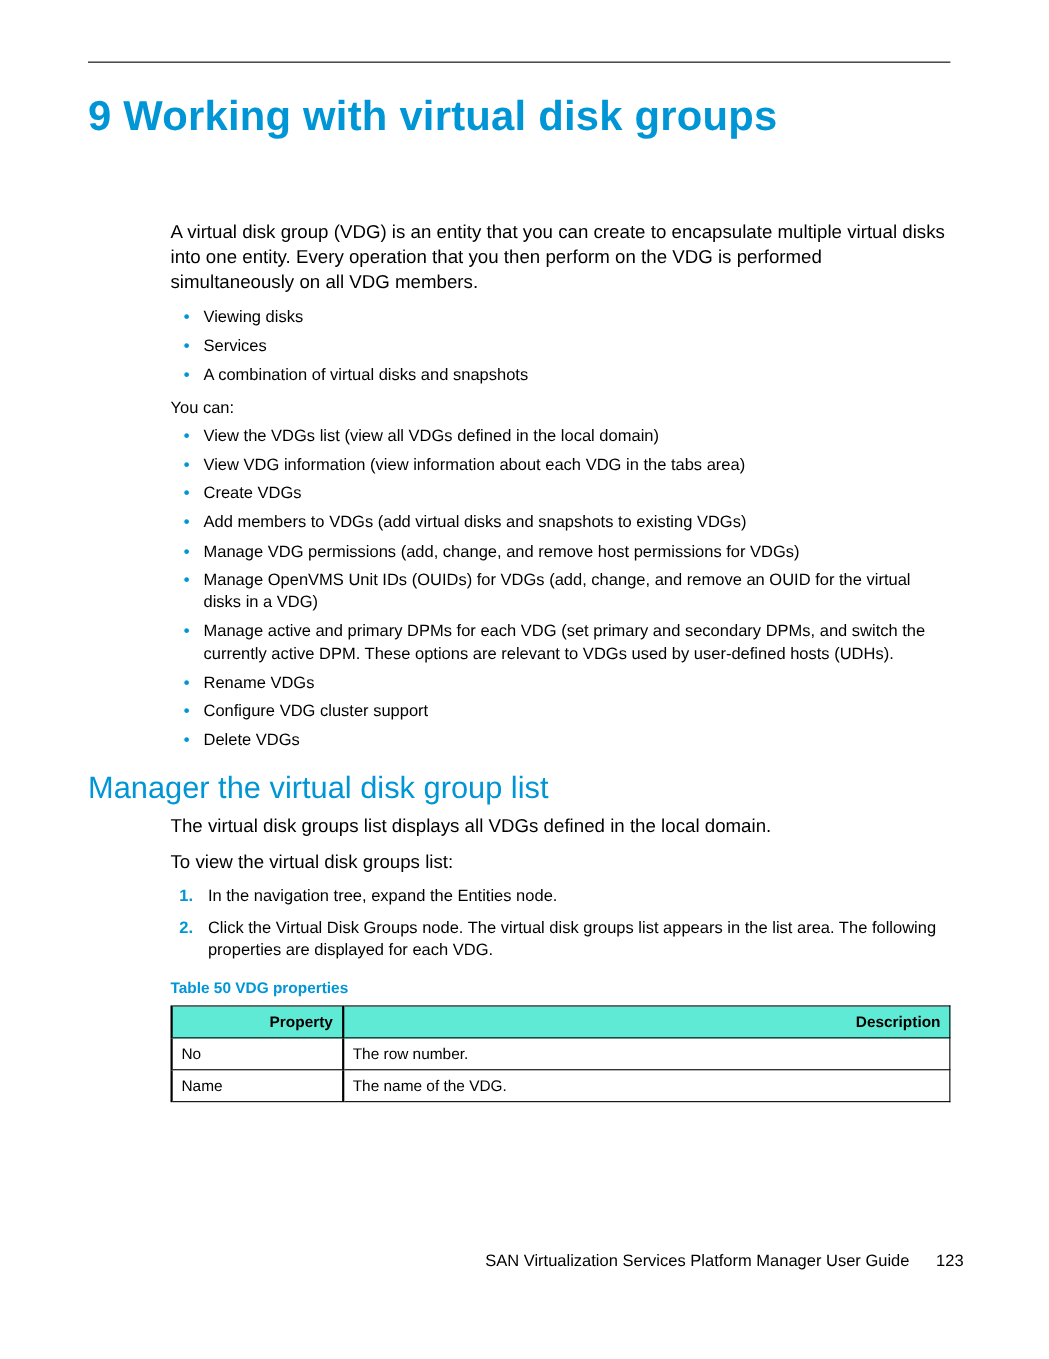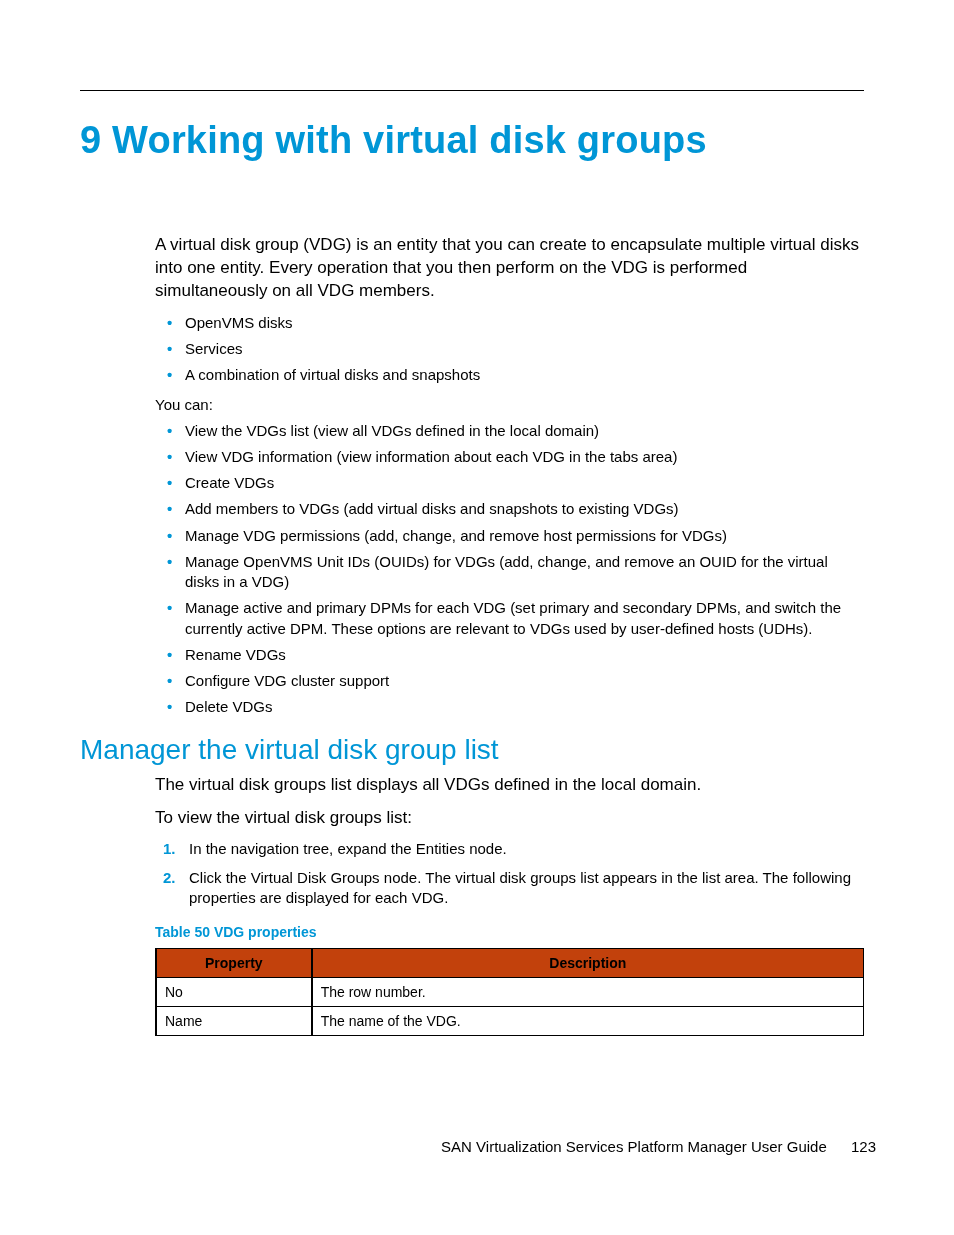--- a/index.html
+++ b/index.html
@@ -5,21 +5,21 @@
     * { margin: 0; padding: 0; box-sizing: border-box; }
     body {
       width: 954px;
       height: 1235px;
       background: #fff;
       font-family: Arial, Helvetica, sans-serif;
       color: #000;
       position: relative;
     }
     .page {
-      padding: 90px 90px 0 80px;
+      padding: 56px 90px 0 80px;
     }
     .hr-top {
       border: none;
       border-top: 1px solid #000;
       margin-bottom: 28px;
     }
     .chapter-title {
       font-size: 38px;
       font-weight: bold;
       color: #0096d6;
@@ -104,26 +104,26 @@
       margin-top: 14px;
       margin-bottom: 8px;
     }
     table.props {
       width: 100%;
       border-collapse: collapse;
       font-family: "Arial Narrow", Arial, sans-serif;
       font-size: 14px;
     }
     table.props th {
-      text-align: center;
+      text-align: right;
       font-weight: bold;
       border: 1px solid #000;
       border-left-width: 2px;
       padding: 6px 8px;
-      background: #c2410c;
+      background: #5eead4;
     }
     table.props td {
       border: 1px solid #000;
       border-left-width: 2px;
       padding: 6px 8px;
     }
     table.props th:first-child, table.props td:first-child {
       width: 22%;
     }
     .footer {
@@ -138,21 +138,21 @@
 </head>
 <body>
 
 <div class="page">
   <hr class="hr-top">
   <h1 class="chapter-title">9 Working with virtual disk groups</h1>
 
   <div class="content">
     <p class="para">A virtual disk group (VDG) is an entity that you can create to encapsulate multiple virtual disks into one entity. Every operation that you then perform on the VDG is performed simultaneously on all VDG members.</p>
     <ul class="bullets">
-      <li>OpenVMS disks</li>
+      <li>Viewing disks</li>
       <li>Services</li>
       <li>A combination of virtual disks and snapshots</li>
     </ul>
     <p class="subhead">You can:</p>
     <ul class="bullets">
       <li>View the VDGs list (view all VDGs defined in the local domain)</li>
       <li>View VDG information (view information about each VDG in the tabs area)</li>
       <li>Create VDGs</li>
       <li>Add members to VDGs (add virtual disks and snapshots to existing VDGs)</li>
       <li>Manage VDG permissions (add, change, and remove host permissions for VDGs)</li>

